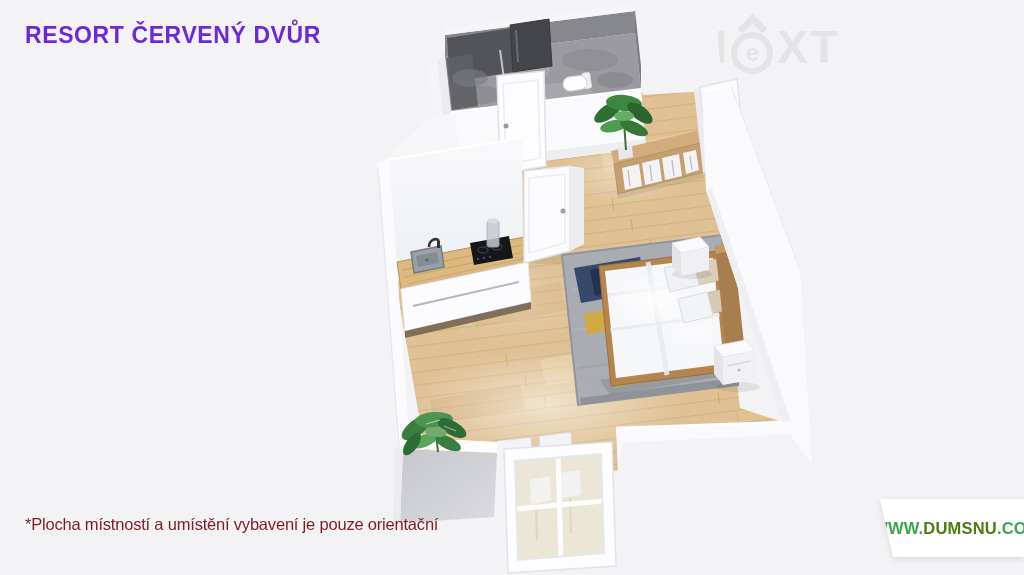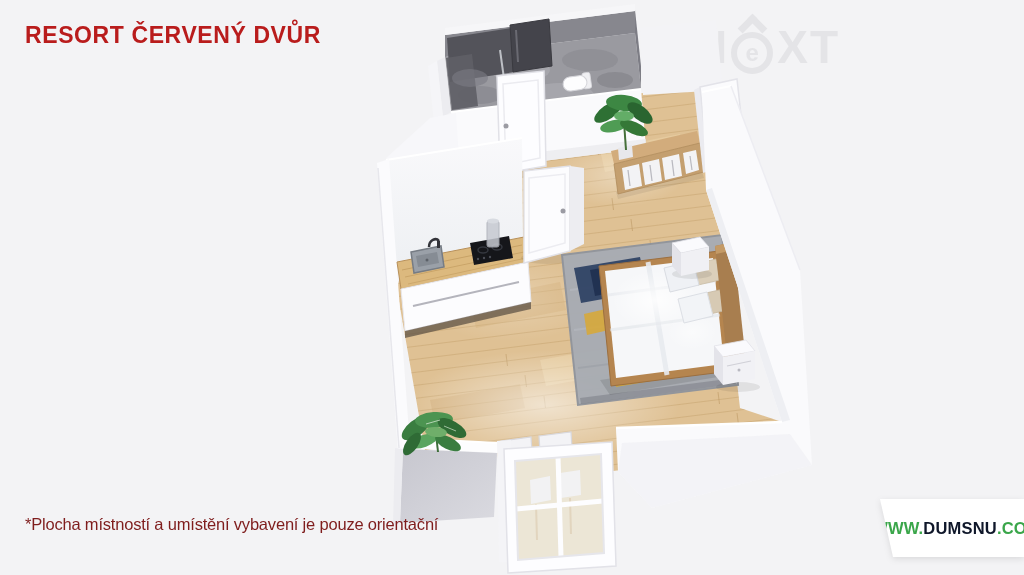--- a/index.html
+++ b/index.html
@@ -5,21 +5,21 @@
   html,body{margin:0;padding:0;}
   body{
     width:1024px;height:575px;position:relative;overflow:hidden;
     background:#f3f3f5;
     font-family:"Liberation Sans","DejaVu Sans",sans-serif;
   }
   
   .title{
     position:absolute;left:25px;top:20px;z-index:5;
     font-weight:bold;font-size:23px;line-height:31px;
-    letter-spacing:.6px;color:#b91c1c;
+    letter-spacing:.6px;color:#6d28d9;
   }
   
   .next-logo{
     position:absolute;left:694px;top:16px;z-index:1;
     display:flex;align-items:flex-end;
     color:#e4e4e7;font-weight:bold;
   }
   .next-logo .cap{font-size:46px;line-height:54px;letter-spacing:2px;}
   .e-wrap{position:relative;width:44px;height:58px;margin:0 2px;}
   .e-ring{
@@ -42,21 +42,21 @@
   .ribbon-wrap{position:absolute;right:0;top:499px;z-index:5;
     filter:drop-shadow(0 2px 3px rgba(0,0,0,.10));}
   .ribbon{
     width:147px;height:58px;background:#ffffff;
     clip-path:polygon(3px 0,100% 0,100% 100%,16px 100%);
     display:flex;align-items:center;justify-content:center;
     padding-left:12px;box-sizing:border-box;
     font-weight:bold;font-size:16.5px;letter-spacing:.2px;white-space:nowrap;
   }
   .ribbon .green{color:#3aa64a;}
-  .ribbon .navy{color:#0f172a;}
+  .ribbon .navy{color:#4d7c0f;}
   
   svg.plan{position:absolute;left:0;top:0;z-index:2;}
 </style>
 </head>
 <body>
 
 <svg class="plan" width="1024" height="575" viewBox="0 0 1024 575">
   <defs>
     <linearGradient id="wallGrad" x1="0" y1="0" x2="0" y2="1">
       <stop offset="0" stop-color="#f9f9fb"></stop>

